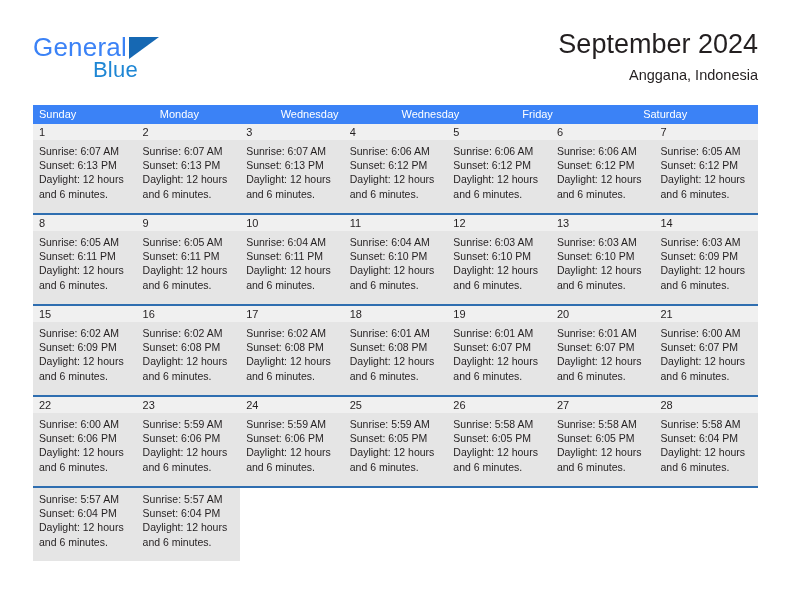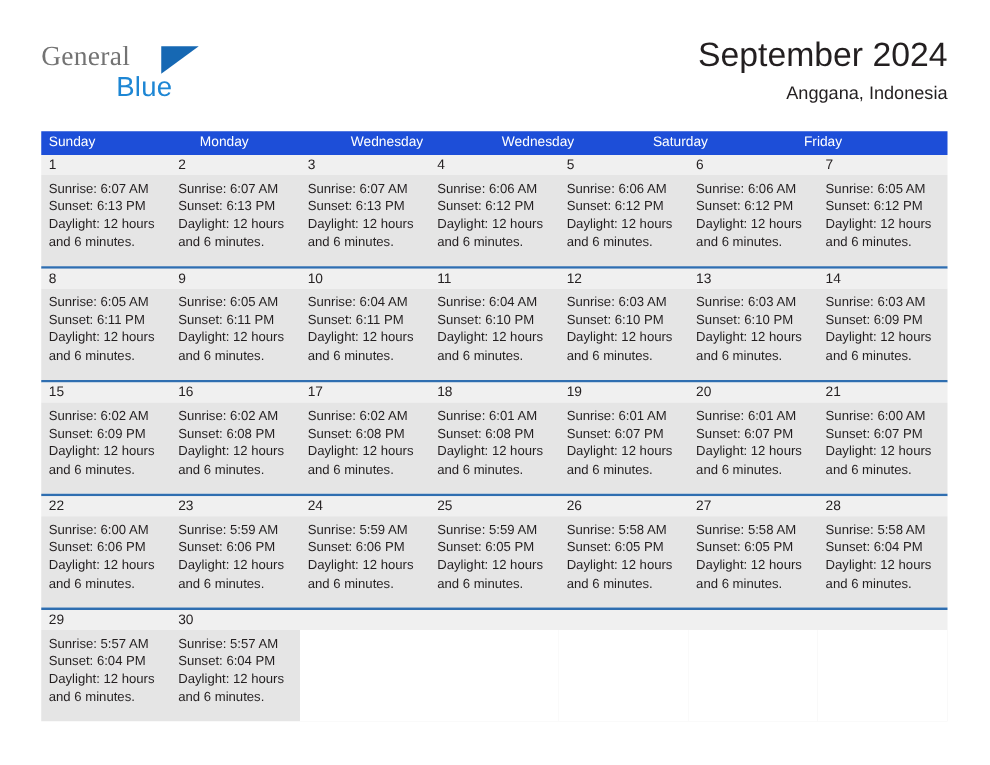--- a/index.html
+++ b/index.html
@@ -34,24 +34,24 @@
     position: absolute;
     left: 0;
     top: 4px;
     width: 180px;
     height: 52px;
   }
   .logo-general {
     position: absolute;
     left: 0;
     top: 0;
-    font-size: 22px;
+    font-size: 26px;
     letter-spacing: 0.2px;
-    color: #737373;
-    font-family: Liberation Serif, serif;
+    color: #3b82f6;
+    font-family: Liberation Sans, sans-serif;
   }
   .logo-tri {
     position: absolute;
     left: 96px;
     top: 5px;
     width: 0;
     height: 0;
     border-left: 30px solid #1668b3;
     border-bottom: 22px solid transparent;
   }
@@ -87,21 +87,21 @@
 
   
   .calendar {
     position: absolute;
     left: 33px;
     top: 105px;
     width: 725px;
   }
   .dow-row {
     display: flex;
-    background: #1d4ed8;
+    background: #3b82f6;
     height: 19px;
   }
   .dow {
     flex: 1 1 0;
     color: #ffffff;
     font-size: 11px;
     line-height: 19px;
     padding-left: 6px;
     box-sizing: border-box;
     white-space: nowrap;
@@ -176,22 +176,22 @@
     </div>
 
   </div>
 
   <div class="calendar">
     <div class="dow-row">
         <div class="dow">Sunday</div>
         <div class="dow">Monday</div>
         <div class="dow">Wednesday</div>
         <div class="dow">Wednesday</div>
+        <div class="dow">Friday</div>
         <div class="dow">Saturday</div>
-        <div class="dow">Friday</div>
       </div>
     <div class="weeks">
         <div class="week">
           <div class="daynum-band">
             <div class="daynum">1</div>
             <div class="daynum">2</div>
             <div class="daynum">3</div>
             <div class="daynum">4</div>
             <div class="daynum">5</div>
             <div class="daynum">6</div>
@@ -377,29 +377,20 @@
             </div>
             <div class="detail">
               <div class="line">Sunrise: 5:58 AM</div>
               <div class="line">Sunset: 6:04 PM</div>
               <div class="line daylight">Daylight: 12 hours and 6 minutes.</div>
             </div>
           </div>
         </div>
         <div class="week">
           <div class="rule"></div>
-          <div class="daynum-band">
-            <div class="daynum">29</div>
-            <div class="daynum">30</div>
-            <div class="daynum empty"></div>
-            <div class="daynum empty"></div>
-            <div class="daynum empty"></div>
-            <div class="daynum empty"></div>
-            <div class="daynum empty"></div>
-          </div>
           <div class="detail-band">
             <div class="detail">
               <div class="line">Sunrise: 5:57 AM</div>
               <div class="line">Sunset: 6:04 PM</div>
               <div class="line daylight">Daylight: 12 hours and 6 minutes.</div>
             </div>
             <div class="detail">
               <div class="line">Sunrise: 5:57 AM</div>
               <div class="line">Sunset: 6:04 PM</div>
               <div class="line daylight">Daylight: 12 hours and 6 minutes.</div>

